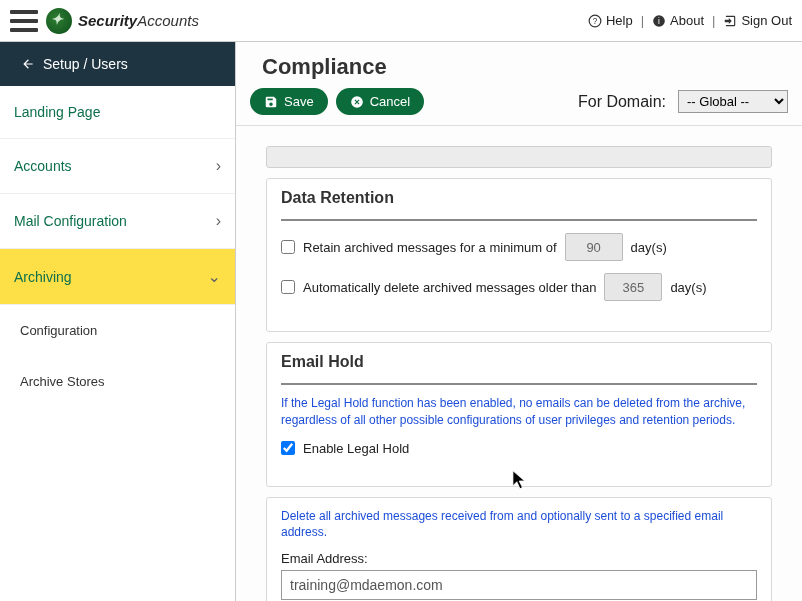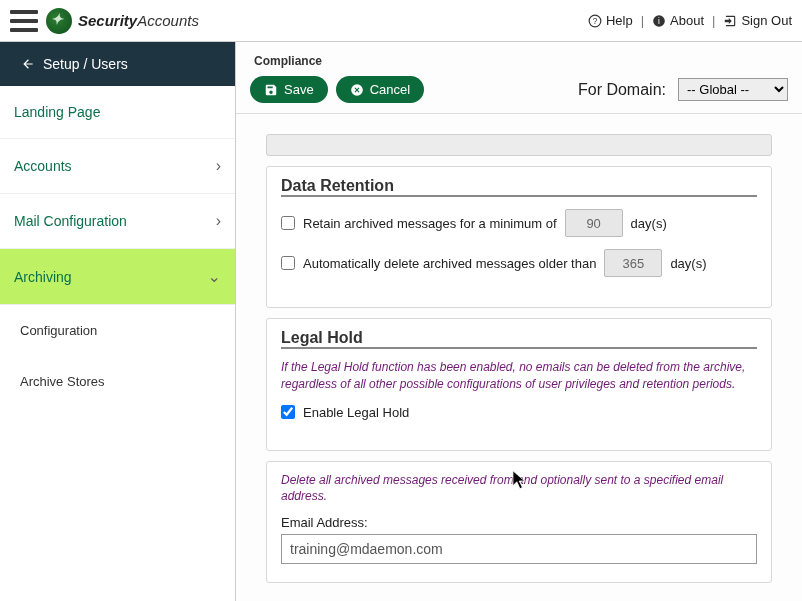--- a/index.html
+++ b/index.html
@@ -50,31 +50,32 @@
   .breadcrumb {
     background:#1e3441; color:#fff; padding: 14px 21px; font-size:14px;
     display:flex; align-items:center; gap:8px;
   }
   .breadcrumb svg { width:14px; height:14px; fill:#fff; }
   .nav-item {
     padding: 18px 14px; font-size: 14px; color:#0d704c;
     display:flex; justify-content:space-between; align-items:center;
     border-bottom:1px solid #eee; cursor:pointer;
   }
-  .nav-item.active { background:#bef264; color:#0d704c; }
+  .nav-item.active { background:#fde047; color:#0d704c; }
   .nav-sub { padding: 18px 20px; color:#333; font-size:13px; cursor:pointer; border-bottom: none;}
   .chev { font-size:16px; color:#666; }
   .chev.down { transform: rotate(0deg); }
 
   
   .main { flex:1; background:#fdfdfd; position:relative; overflow:hidden; }
   .main-scroll { height: calc(100% - 0px); overflow-y: scroll; }
   .page-title {
-    font-size: 12px; font-weight: bold; color:#333;
+    font-size: 22px; font-weight: bold; color:#333;
     padding: 12px 18px 8px;
+    margin-left: 8px;
   }
   .toolbar { padding: 0 14px 10px; display:flex; align-items:center; gap:8px; border-bottom:1px solid #ddd;}
   .btn {
     background:#0b6b3a; color:#fff; border:none; border-radius:18px;
     padding: 6px 14px; font-size:13px; cursor:pointer;
     display:inline-flex; align-items:center; gap:6px;
   }
   .btn svg { width:14px; height:14px; fill:#fff; }
   .toolbar .spacer { flex:1; }
   .domain-label { font-size:16px; color:#222; margin-right:4px; }
@@ -83,23 +84,23 @@
   }
 
   .content { padding: 10px 18px 40px; }
   .panel-top-strip { height: 22px; background: #ececec; border:1px solid #d0d0d0; border-radius:3px; margin: 10px 12px 0 12px; }
   .panel {
     border:1px solid #d8d8d8; border-radius:3px; background:#fff;
     margin: 10px 12px; padding: 10px 14px 18px;
   }
   .section-head {
     font-size:16px; font-weight:bold; color:#333;
-    border-bottom:2px solid #888; padding-bottom:0; margin-bottom:10px;
-  }
-  .help-text { color:#701a75; font-size:12px; line-height:1.4; margin-bottom:10px;font-style:italic; }
+    border-bottom:2px solid #888; padding-bottom:12px; margin-bottom:10px;
+  }
+  .help-text { color:#1d4ed8; font-size:12px; line-height:1.4; margin-bottom:10px; }
   .row { display:flex; align-items:center; gap:8px; margin: 12px 0; font-size:13px; color:#222; }
   input[type="checkbox"] { width:14px; height:14px; }
   .num-field {
     width: 58px; height:28px; background:#e7e7e7; border:1px solid #bbb; text-align:center; font-size:13px; color:#666; border-radius:2px;
   }
   .txt-field {
     width: 100%; height:30px; border:1px solid #999; padding: 4px 8px; font-size:14px; color:#555;
   }
   .cursor {
     position:absolute; left: 276px; top: 428px; width:16px; height:22px; pointer-events:none;
@@ -221,21 +222,21 @@
           </div>
           <div class="row">
             <input type="checkbox" style="">
             <span>Automatically delete archived messages older than</span>
             <input class="num-field" value="365" style="">
             <span>day(s)</span>
           </div>
         </div>
 
         <div class="panel">
-          <div class="section-head">Legal Hold</div>
+          <div class="section-head">Email Hold</div>
           <div class="help-text">If the Legal Hold function has been enabled, no emails can be deleted from the archive, regardless of all other possible configurations of user privileges and retention periods.</div>
           <div class="row">
             <input type="checkbox" checked="" style="">
             <span>Enable Legal Hold</span>
           </div>
         </div>
 
         <div class="panel">
           <div class="help-text">Delete all archived messages received from and optionally sent to a specified email address.</div>
           <label class="field-label">Email Address:</label>

